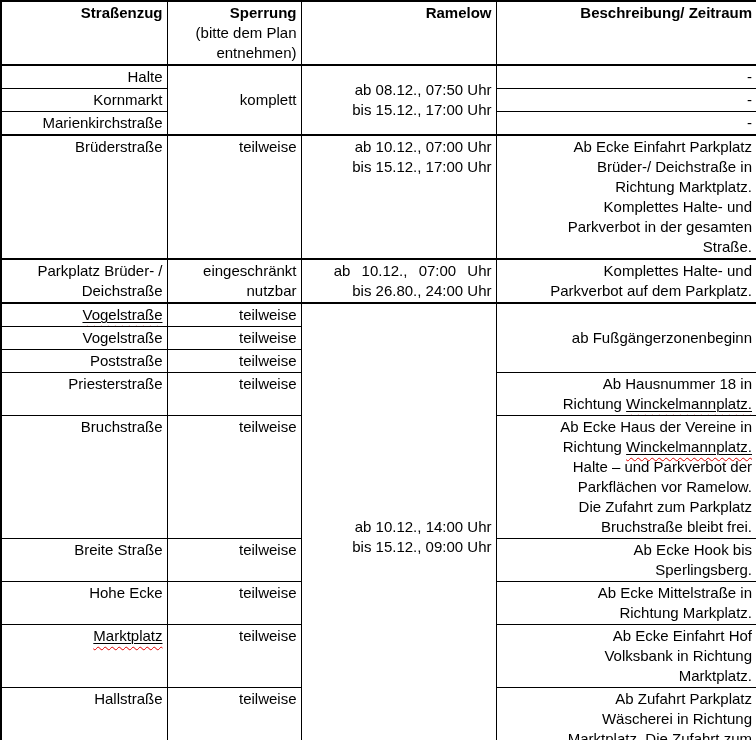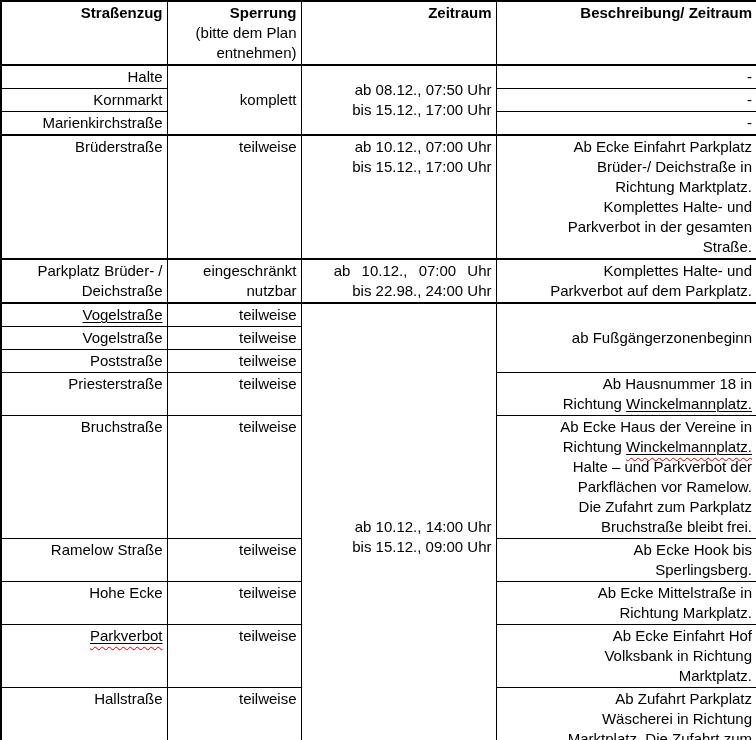--- a/index.html
+++ b/index.html
@@ -52,21 +52,21 @@
   </colgroup>
 
   <tbody>
       <tr style="height:60px">
     <th>Straßenzug</th>
     <th>
       <div>Sperrung</div>
       <div class="note pre">(bitte dem Plan
 entnehmen)</div>
     </th>
-    <th>Zeitraum</th>
+    <th>Ramelow</th>
     <th>Beschreibung/ Zeitraum</th>
   </tr>
 
   <tr style="height:21px">
     <td>Halte</td>
     <td rowspan="3" class="vm bb2">komplett</td>
     <td rowspan="3" class="vm pre bb2">ab 08.12., 07:50 Uhr
 bis 15.12., 17:00 Uhr</td>
     <td>-</td>
   </tr>
@@ -92,21 +92,21 @@
 Straße.</td>
   </tr>
 
   <tr style="height:41px">
     <td class="bb2 pre">Parkplatz Brüder- /
 Deichstraße</td>
     <td class="bb2 pre">eingeschränkt
 nutzbar</td>
     <td class="bb2">
       <div class="jl">ab 10.12., 07:00 Uhr</div>
-      <div>bis 22.98., 24:00 Uhr</div>
+      <div>bis 26.80., 24:00 Uhr</div>
     </td>
     <td class="bb2 pre">Komplettes Halte- und
 Parkverbot auf dem Parkplatz.</td>
   </tr>
 
   <tr style="height:21px">
     <td><span class="msp"><span class="msp-inner">Vogelstraße</span></span></td>
     <td>teilweise</td>
     <td rowspan="9" class="vm pre">ab 10.12., 14:00 Uhr
 bis 15.12., 09:00 Uhr</td>
@@ -133,35 +133,35 @@
     <td>teilweise</td>
     <td class="pre">Ab Ecke Haus der Vereine in
 Richtung <span class="msp"><span class="msp-inner">Winckelmannplatz.</span></span>
 Halte – und Parkverbot der
 Parkflächen vor Ramelow.
 Die Zufahrt zum Parkplatz
 Bruchstraße bleibt frei.</td>
   </tr>
 
   <tr style="height:41px">
-    <td>Ramelow Straße</td>
+    <td>Breite Straße</td>
     <td>teilweise</td>
     <td class="pre">Ab Ecke Hook bis
 Sperlingsberg.</td>
   </tr>
 
   <tr style="height:42px">
     <td>Hohe Ecke</td>
     <td>teilweise</td>
     <td class="pre">Ab Ecke Mittelstraße in
 Richtung Markplatz.</td>
   </tr>
 
   <tr style="height:61px">
-    <td><span class="msp"><span class="msp-inner">Parkverbot</span></span></td>
+    <td><span class="msp"><span class="msp-inner">Marktplatz</span></span></td>
     <td>teilweise</td>
     <td class="pre">Ab Ecke Einfahrt Hof
 Volksbank in Richtung
 Marktplatz.</td>
   </tr>
 
   <tr style="height:84px">
     <td>Hallstraße</td>
     <td>teilweise</td>
     <td class="pre">Ab Zufahrt Parkplatz

